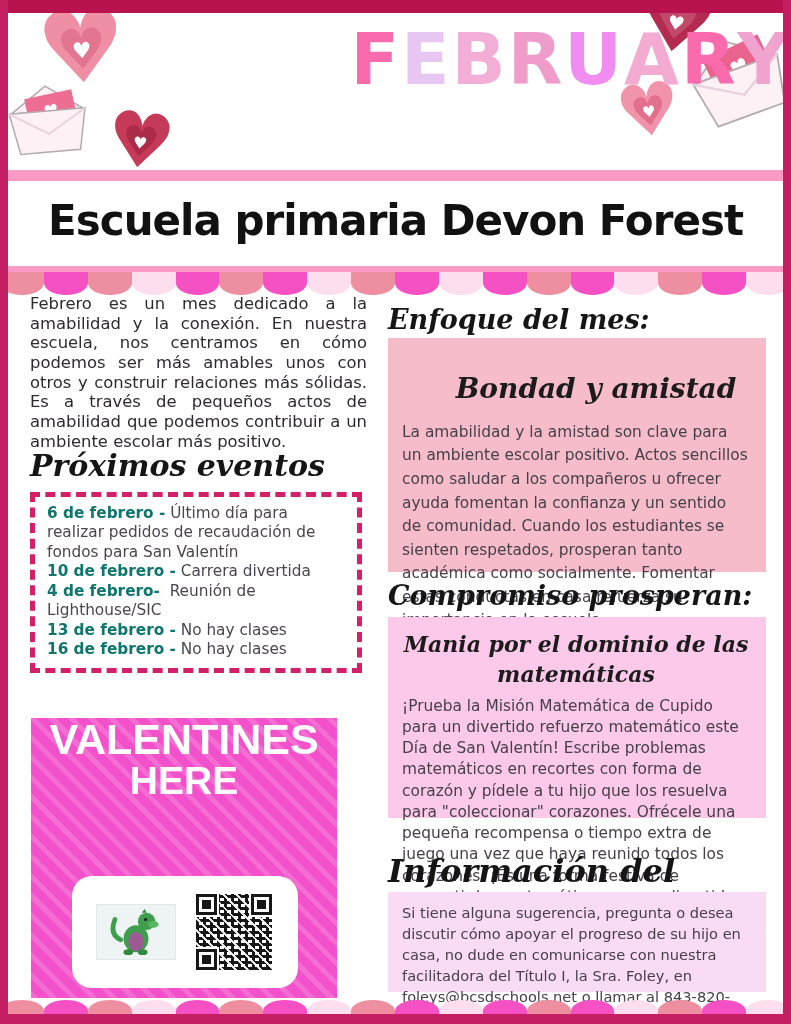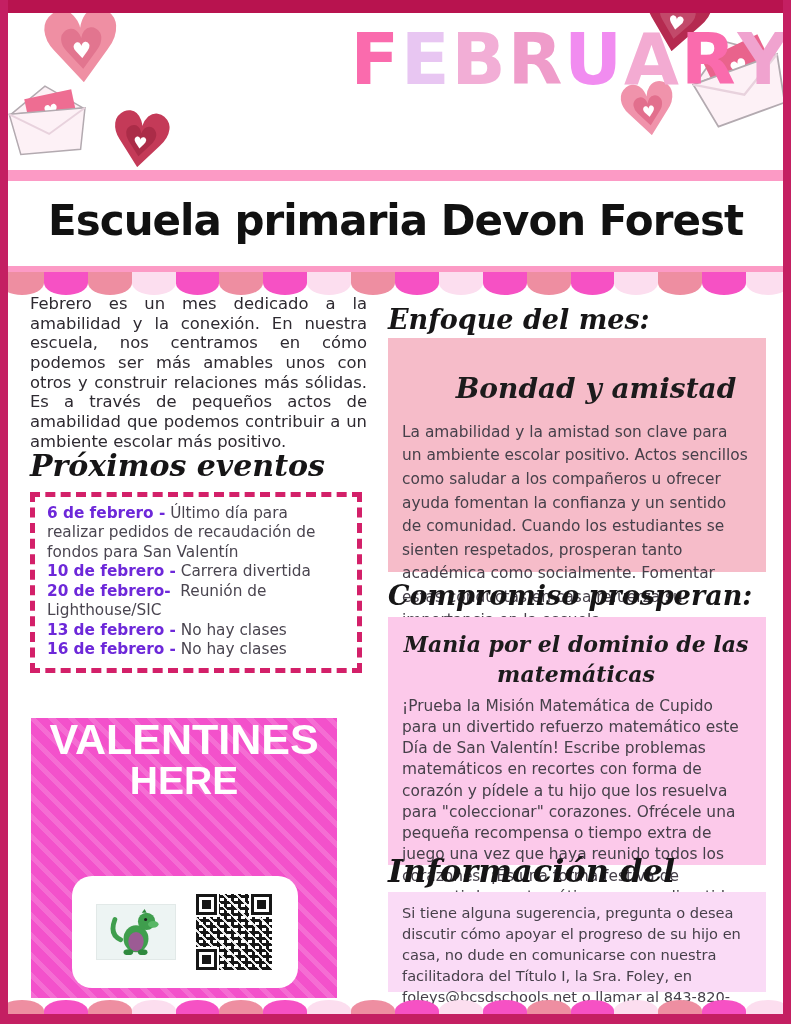--- a/index.html
+++ b/index.html
@@ -49,21 +49,21 @@
   .s-a{background:#ee8ea1}.s-b{background:#f651c4}.s-c{background:#fcdeef}
   
   .intro{position:absolute;left:30px;top:294px;width:337px;z-index:5;
          font-size:16.4px;line-height:1.2;text-align:justify;color:#2e2a31;font-weight:500;}
   .events-heading{position:absolute;left:30px;top:448px;z-index:5;
                   font-family:"DejaVu Serif",serif;font-style:italic;font-weight:bold;
                   font-size:30px;color:#161516;}
   .events-box{position:absolute;left:30px;top:492px;width:300px;z-index:5;
               border:5px dashed #d32069;padding:7px 10px 9px 12px;
               font-size:15.3px;line-height:1.27;color:#4a4550;}
-  .events-box b{color:#6d28d9;}
+  .events-box b{color:#0f766e;}
   
   .val{position:absolute;left:31px;top:718px;width:306px;height:280px;z-index:5;
        background:#f351cb;
        background-image:repeating-linear-gradient(45deg,rgba(255,255,255,.16) 0 5px,rgba(255,255,255,0) 5px 14px);
        color:#fff;text-align:center;font-family:"Liberation Sans",sans-serif;}
   .val .g{margin-top:16px;font-size:25px;font-weight:bold;font-style:italic;letter-spacing:1px;}
   .val .v{font-size:43px;font-weight:bold;letter-spacing:0px;line-height:1.0;}
   .val .h3{font-size:39px;font-weight:bold;line-height:1.05;}
   .val-card{position:absolute;left:41px;top:158px;width:226px;height:112px;background:#fff;
             border-radius:20px;display:flex;align-items:center;justify-content:center;gap:18px;}
@@ -84,21 +84,21 @@
               font-style:italic;font-weight:bold;color:#161516;}
   #focus-h{top:304px;font-size:27px;font-style:italic;}
   #family-h{top:580px;font-size:27px;}
   #contact-h{top:852px;font-size:32px;}
   .rc-box{position:absolute;left:388px;width:378px;z-index:5;box-sizing:border-box;
           padding:12px 16px 12px 14px;color:#46404a;}
   .rc-box .bt{font-family:"DejaVu Serif",serif;font-style:italic;font-weight:bold;
               color:#1c1b1c;text-align:center;}
   #focus-box{top:338px;height:234px;background:#f6bcc9;font-size:15.4px;line-height:1.53;}
   #focus-box .bt{font-size:28px;margin:18px 0 10px 40px;}
-  #family-box{top:617px;height:248px;background:#fcc9ea;font-size:15.4px;line-height:1.38;}
+  #family-box{top:617px;height:201px;background:#fcc9ea;font-size:15.4px;line-height:1.38;}
   #family-box .bt{font-size:22px;margin:0 0 6px 0;}
   #contact-box{top:892px;height:100px;background:#fadbf6;font-size:14.6px;line-height:1.44;padding-top:10px;}
 </style>
 </head>
 <body>
 
 <div class="page">
 
   <div class="heart" id="heart-tl">
     <span class="h o">♥</span>
@@ -173,21 +173,21 @@
       <span class="s-b"></span>
       <span class="s-c"></span>
   </div>
 
   <div class="intro">Febrero es un mes dedicado a la amabilidad y la conexión. En nuestra escuela, nos centramos en cómo podemos ser más amables unos con otros y construir relaciones más sólidas. Es a través de pequeños actos de amabilidad que podemos contribuir a un ambiente escolar más positivo.</div>
 
   <div class="events-heading">Próximos eventos</div>
   <div class="events-box">
     <div><b>6 de febrero -</b> <span>Último día para realizar pedidos de recaudación de fondos para San Valentín</span></div>
     <div><b>10 de febrero -</b> <span>Carrera divertida</span></div>
-    <div><b>20 de febrero-</b>&nbsp; <span>Reunión de Lighthouse/SIC</span></div>
+    <div><b>4 de febrero-</b>&nbsp; <span>Reunión de Lighthouse/SIC</span></div>
     <div><b>13 de febrero -</b> <span>No hay clases</span></div>
     <div><b>16 de febrero -</b> <span>No hay clases</span></div>
   </div>
 
   <div class="val">
     <div class="v">VALENTINES</div>
     <div class="h3">HERE</div>
     <div class="val-card">
       <div class="mascot">
         <svg width="58" height="48" viewBox="0 0 60 50">

